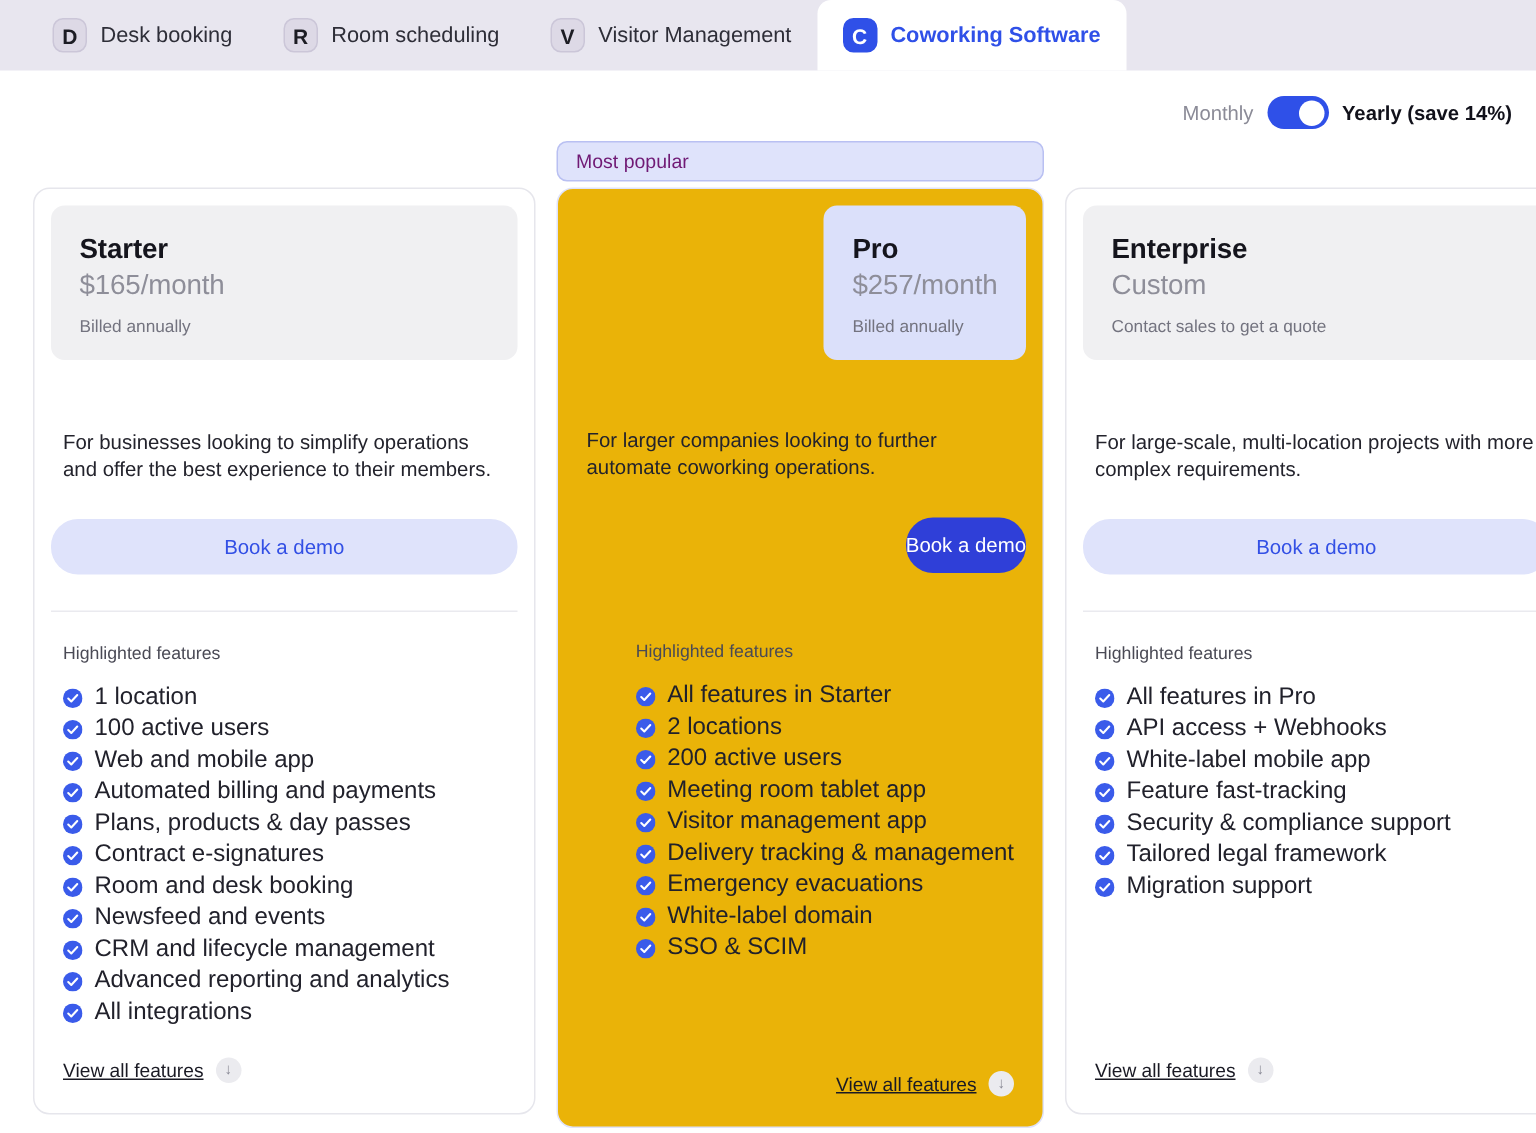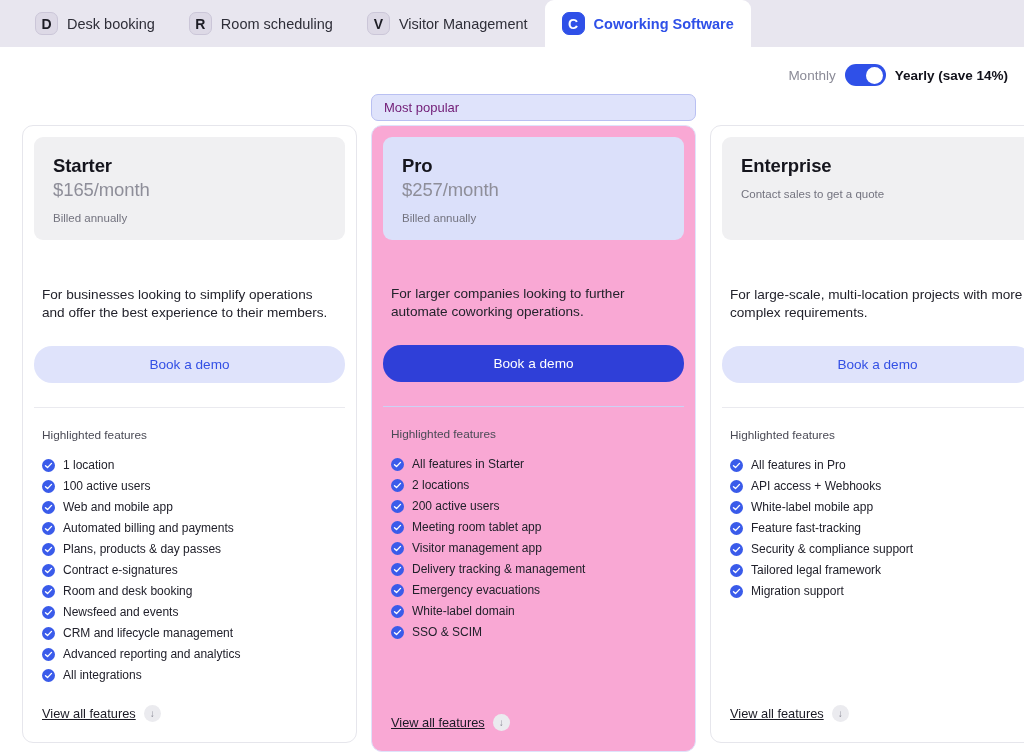--- a/index.html
+++ b/index.html
@@ -130,23 +130,24 @@
   .card {
     border-radius: 11px;
     background: #ffffff;
     border: 1px solid #e6e6ec;
     overflow: hidden;
     display: flex;
     flex-direction: column;
     min-height: 618px;
   }
   .card.featured {
-    background: #f9a8d4;
+    background: #eab308;
     border-color: #dfe3fb;
     min-height: 627px;
+    align-items: flex-end;
   }
 
   .card-head {
     margin: 11px 11px 0 11px;
     border-radius: 9px;
     background: #f0f0f2;
     padding: 18px 19px 20px 19px;
     height: 103px;
   }
   .card.featured .card-head {
@@ -209,21 +210,21 @@
   }
   .features-title {
     font-size: 11.8px;
     color: #4a4a55;
     margin-bottom: 13px;
   }
   .feature {
     display: flex;
     align-items: center;
     gap: 8px;
-    font-size: 12px;
+    font-size: 16px;
     color: #21212b;
     height: 21px;
     margin-bottom: 0px;
   }
   .feature.bold { font-weight: normal; }
 
   .check {
     width: 13px;
     height: 13px;
     flex: none;
@@ -467,20 +468,21 @@
         </div>
       </div>
       <div class="card-foot">
         <span class="viewall">View all features</span>
         <span class="arrow-badge">↓</span>
       </div>
     </div>
     <div class="card">
       <div class="card-head">
         <div class="plan-name">Enterprise</div>
+        <div class="plan-price">Custom</div>
         <div class="plan-note">Contact sales to get a quote</div>
       </div>
       <div class="card-desc">For large-scale, multi-location projects with more complex requirements.</div>
       <div class="cta-wrap">
         <button class="cta">Book a demo</button>
       </div>
       <div class="divider"></div>
       <div class="features">
         <div class="features-title">Highlighted features</div>
         <div class="feature bold">

